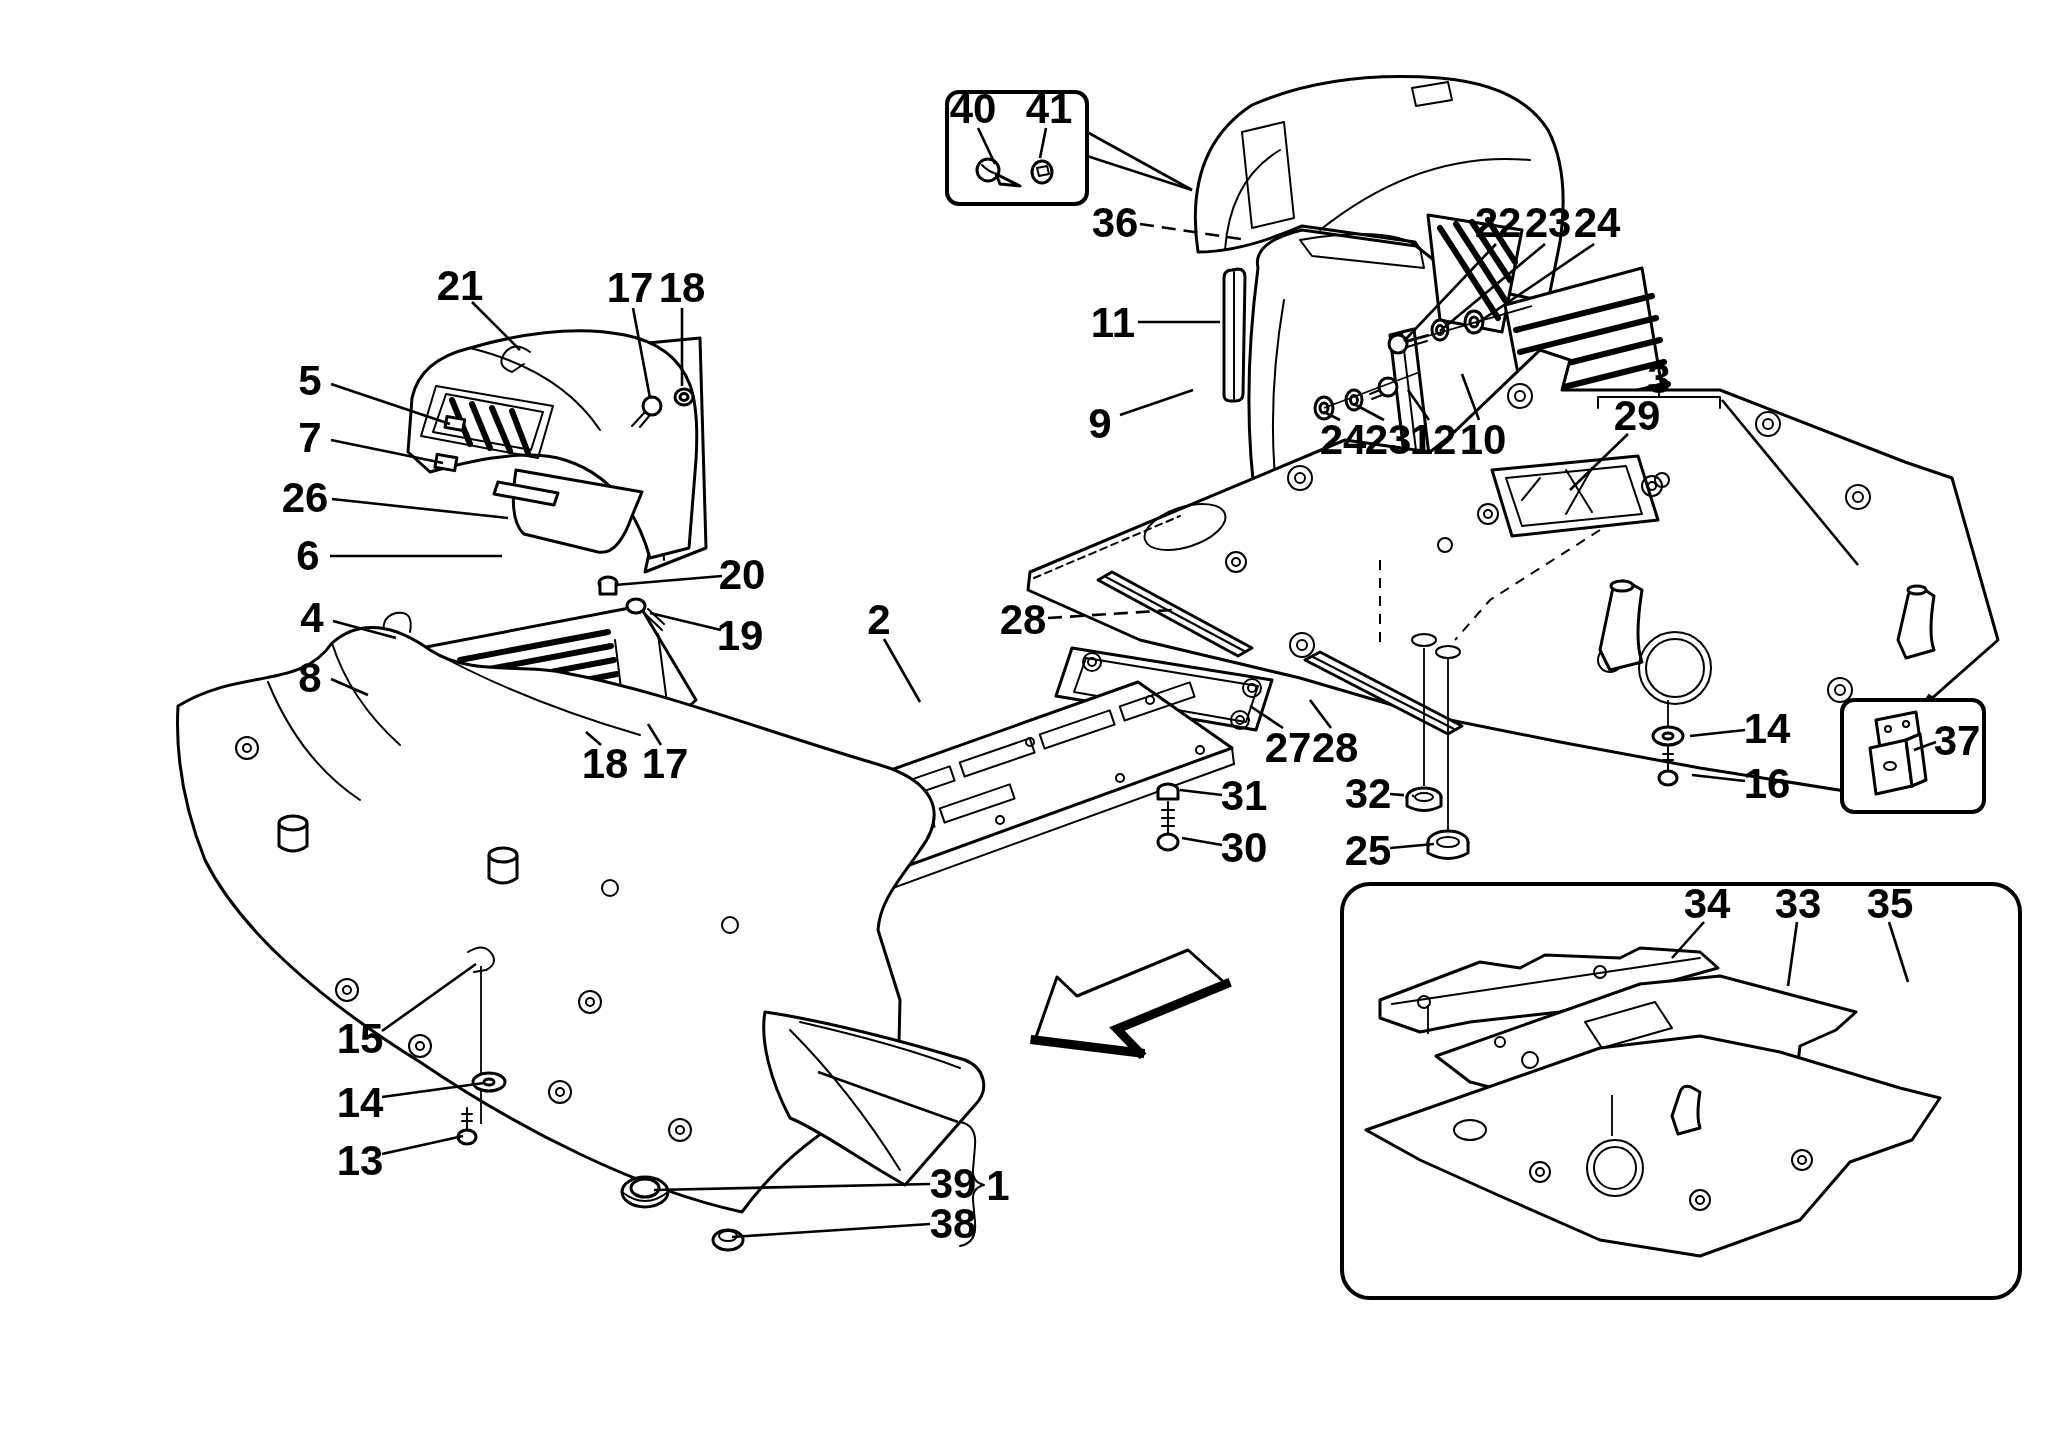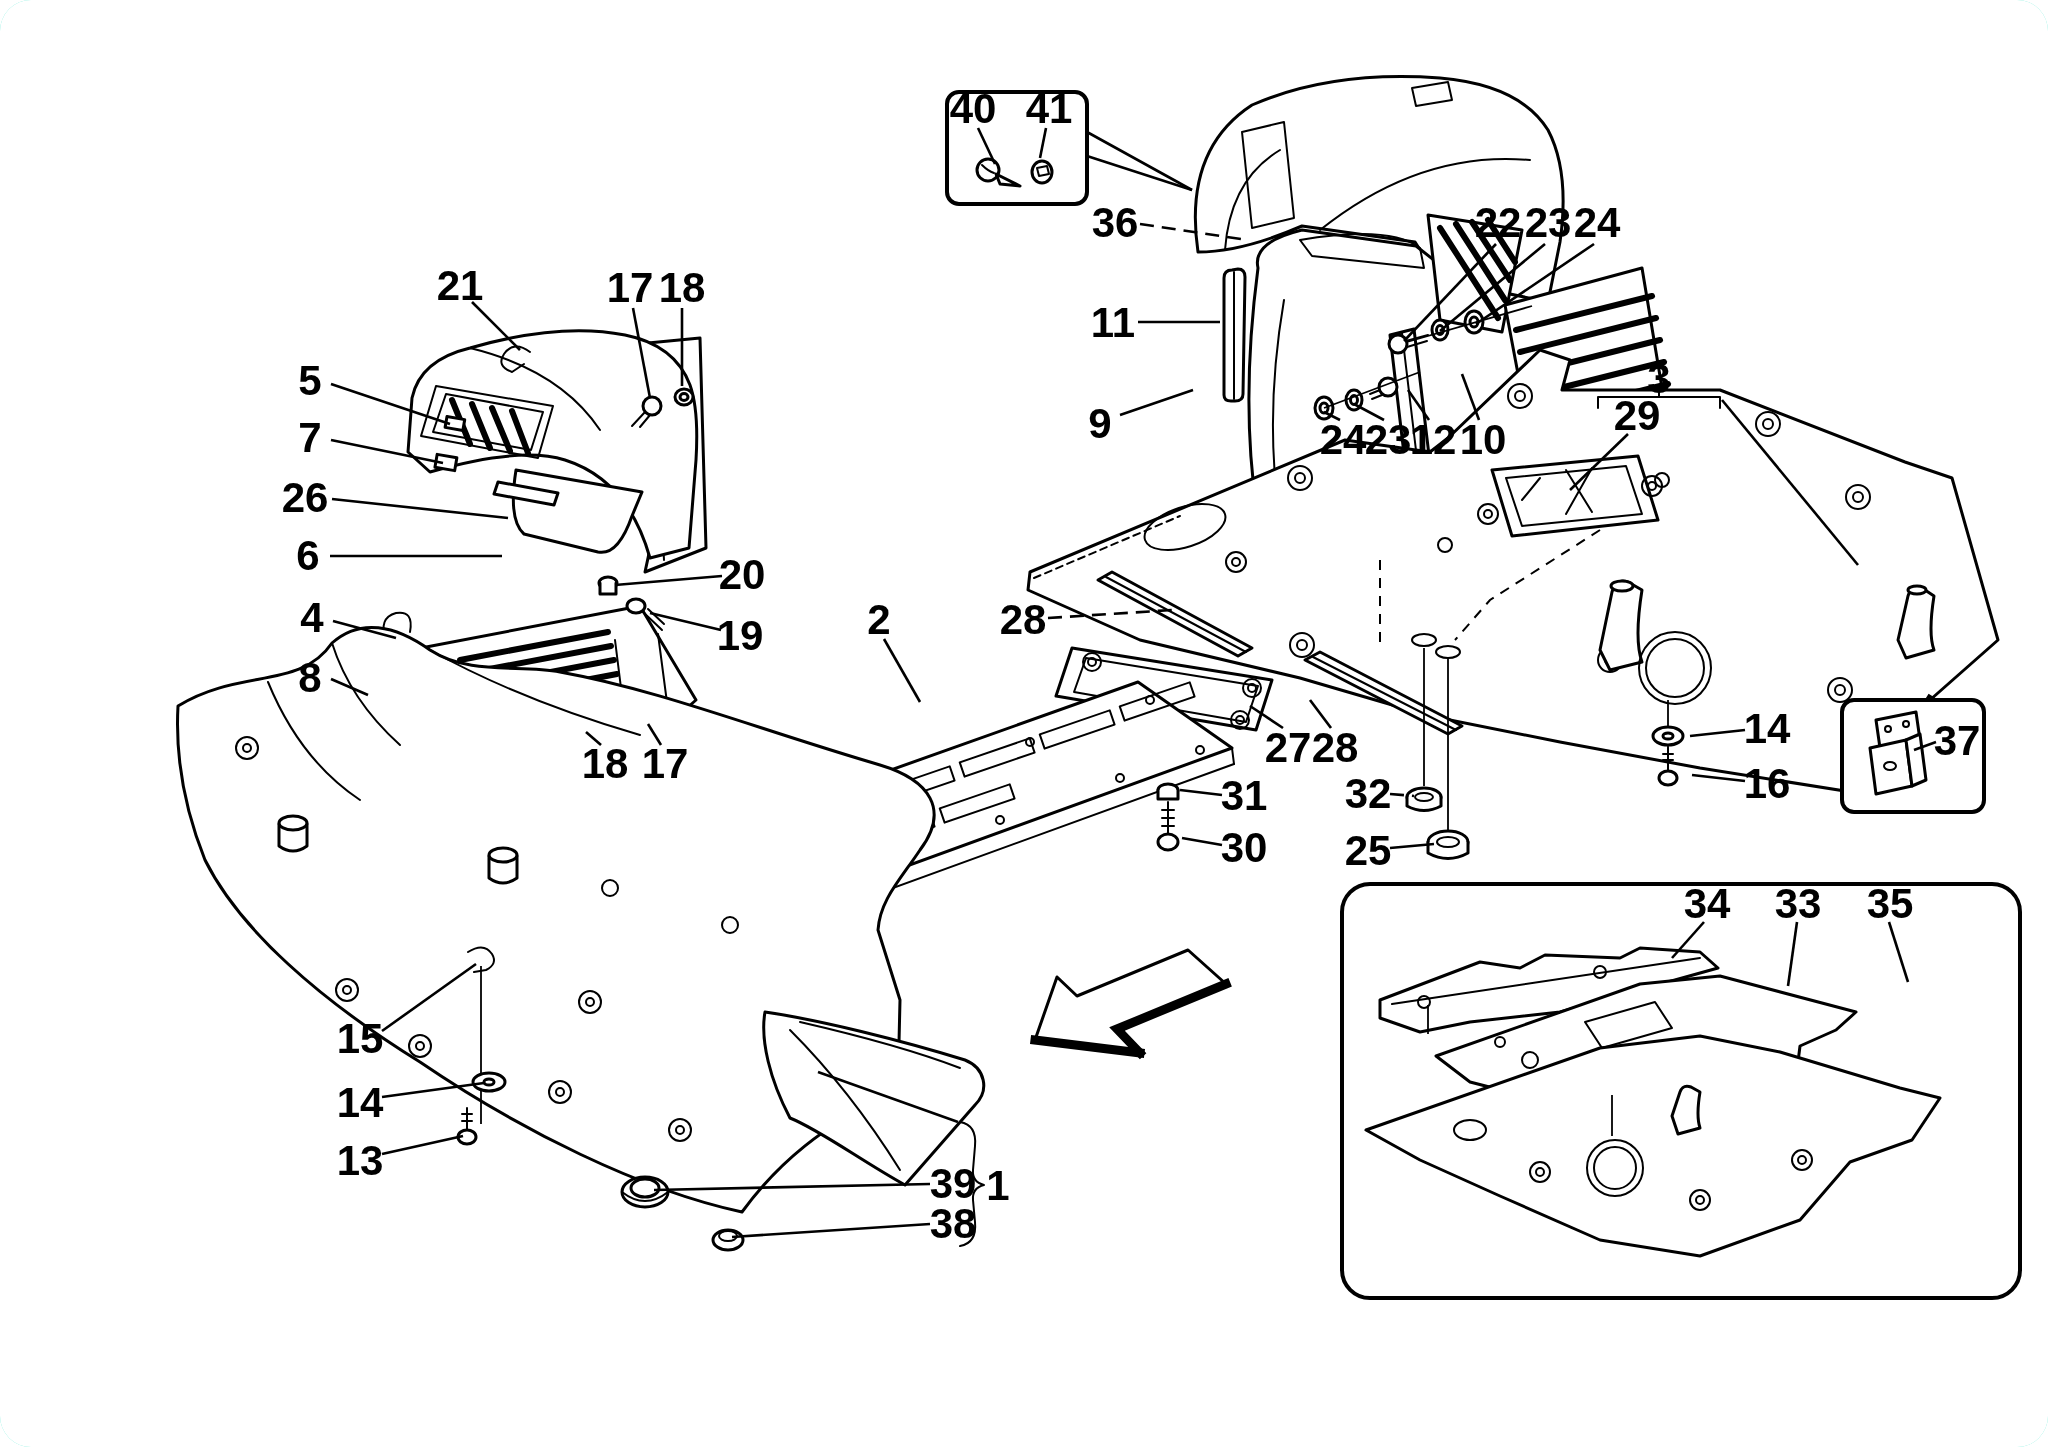--- a/index.html
+++ b/index.html
@@ -1,16 +1,16 @@
 <!DOCTYPE html>
 <html><head>
 <meta charset="utf-8">
 <style>
   html,body{margin:0;padding:0;background:#ffffff;}
-  #stage{position:relative;width:2048px;height:1447px;background:#5eead4;overflow:hidden;border-radius:31px;}
+  #stage{position:relative;width:2048px;height:1447px;background:#5eead4;overflow:hidden;}
   svg{position:absolute;left:0;top:0;}
   .part{fill:#ffffff;stroke:#000000;stroke-width:3;stroke-linejoin:round;stroke-linecap:round;}
   .thin{fill:none;stroke:#000000;stroke-width:2;stroke-linejoin:round;stroke-linecap:round;}
   .louver{stroke:#000000;stroke-width:6;stroke-linecap:round;}
   .hatchband{fill:none;stroke:#3a3a3a;stroke-width:12;stroke-dasharray:3 4;}
   .leader{fill:none;stroke:#000000;stroke-width:2.6;}
   .leader.dashed{stroke-dasharray:14 8;}
   .callout-label{font-family:"Liberation Sans","DejaVu Sans",sans-serif;font-weight:bold;font-size:42px;fill:#000000;}
   .inset{fill:#ffffff;stroke:#000000;stroke-width:4;}
   .dash{fill:none;stroke:#000000;stroke-width:2;stroke-dasharray:10 8;}

